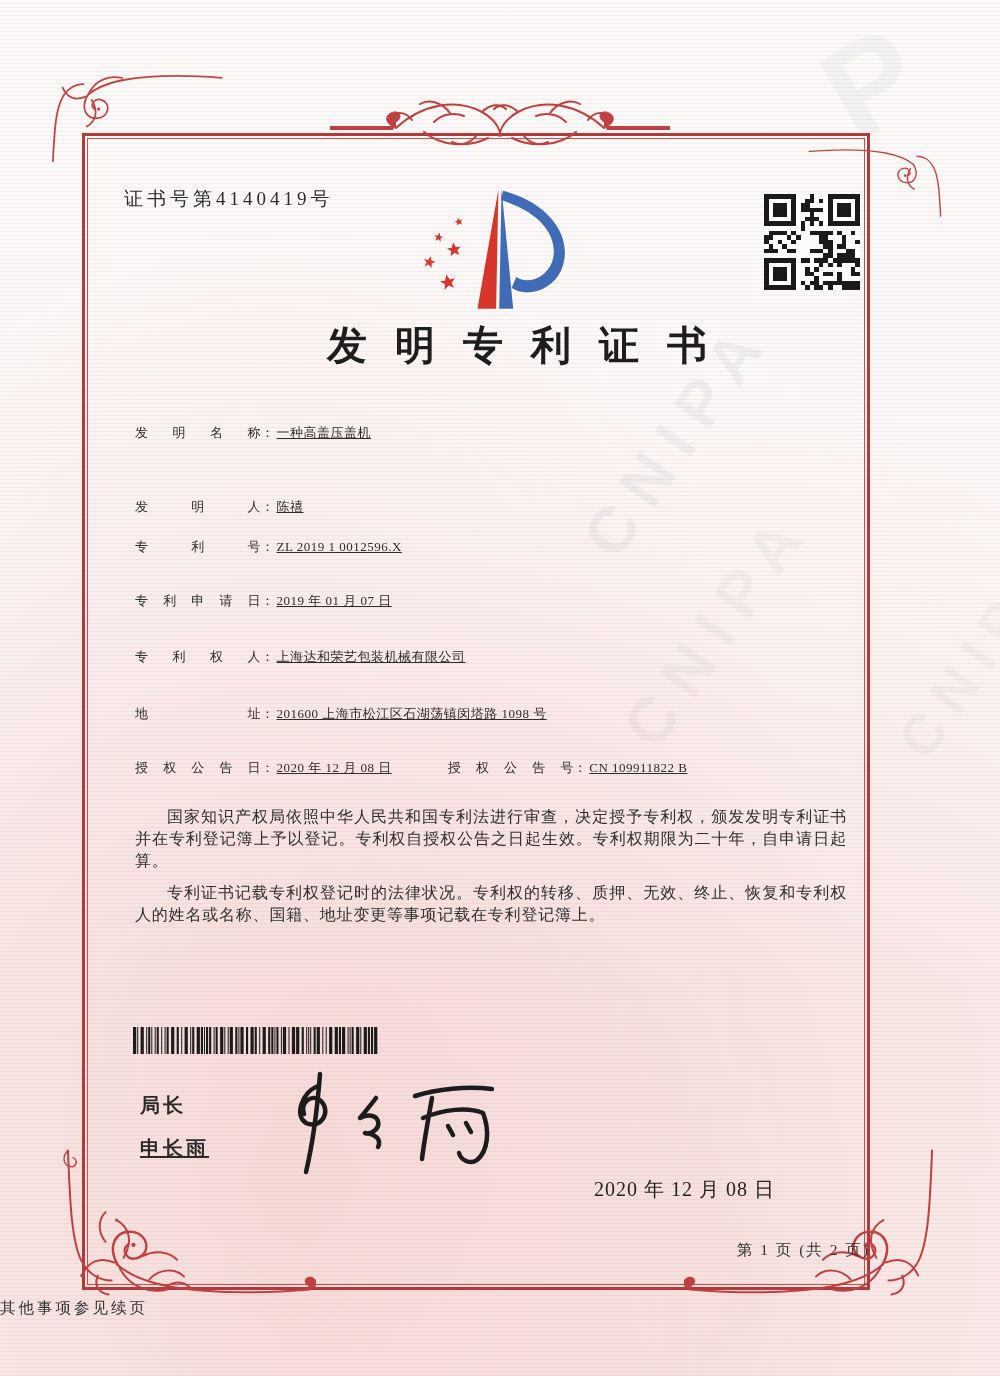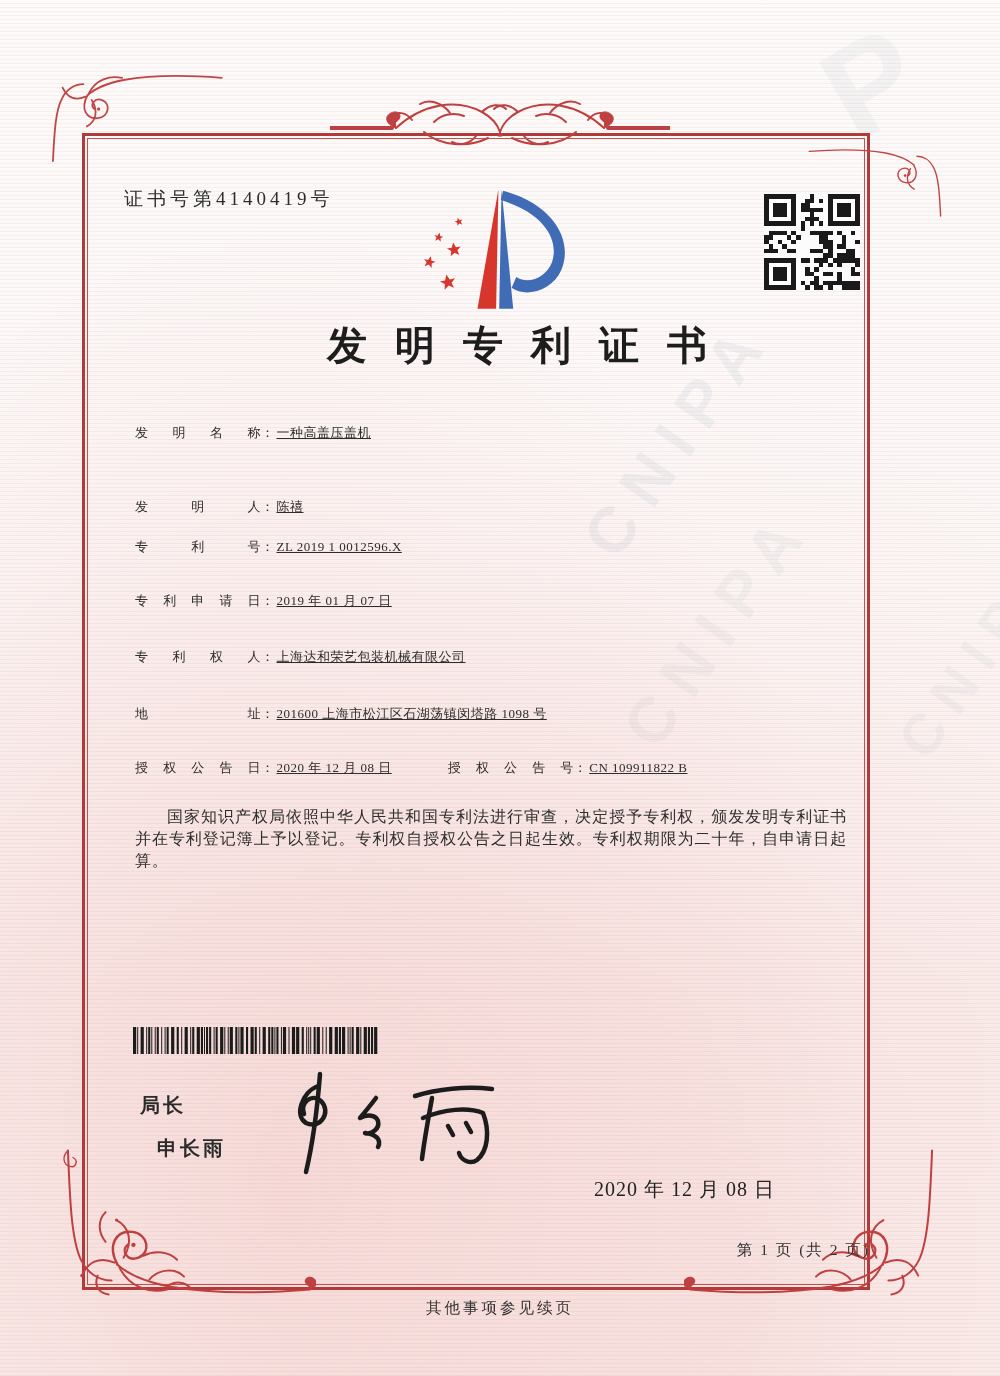--- a/index.html
+++ b/index.html
@@ -47,26 +47,26 @@
   .colon { display:inline-block; }
   .fvalue { padding-left:2px; }
 
   .para {
     position:absolute; left:135px; width:712px; font-size:16px; line-height:22px;
     color:#2f2f2f; text-align:justify; text-indent:2em; letter-spacing:0.8px;
   }
   .barcode { position:absolute; left:133px; top:1027px; width:250px; height:27px; }
 
   .director-title { position:absolute; left:140px; top:1092px; font-family:"Liberation Sans","DejaVu Sans",sans-serif; font-size:20px; letter-spacing:3px; color:#2b2b2b; font-weight:bold; }
-  .director-name  { position:absolute; left:157px; top:1135px; font-family:"Liberation Sans","DejaVu Sans",sans-serif; font-size:20px; letter-spacing:3px; color:#2b2b2b; font-weight:bold; }
+  .director-name  { position:absolute; left:140px; top:1135px; font-family:"Liberation Sans","DejaVu Sans",sans-serif; font-size:20px; letter-spacing:3px; color:#2b2b2b; font-weight:bold;text-decoration:underline; }
   .signature { position:absolute; left:252px; top:1066px; width:270px; height:115px; }
 
   .issue-date { position:absolute; left:594px; top:1176px; font-size:20px; letter-spacing:1px; color:#222; }
   .page-num { position:absolute; left:82px; width:788px; top:1240px; text-align:right; font-size:15.5px; letter-spacing:2px; color:#333; }
-  .footer-note { position:absolute; left:0; width:1000px; top:1298px; text-align:center; font-size:15.5px; letter-spacing:3px; color:#333; }
+  .footer-note { position:absolute; left:0; width:1000px; top:1298px; font-size:15.5px; letter-spacing:3px; color:#333; }
 
   .orn { position:absolute; pointer-events:none; }
   .orn-top-center { left:330px; top:86px; width:340px; height:74px; }
   .orn-bl { left:58px;  top:1146px; width:258px; height:152px; }
   .orn-br { left:684px; top:1146px; width:258px; height:152px; transform:scaleX(-1); }
   .orn-tl { left:46px;  top:72px;  width:180px; height:106px; transform:scaleY(-1); }
   .orn-tr { left:806px; top:128px; width:140px; height:120px; transform:scale(-1,-1); }
 </style>
 </head>
 <body>
@@ -320,20 +320,21 @@
     <span class="flabel">专利权人</span><span class="colon">：</span><span class="fvalue">上海达和荣艺包装机械有限公司</span>
   </div>
   <div class="field-row" style="top:705px">
     <span class="flabel">地址</span><span class="colon">：</span><span class="fvalue">201600 上海市松江区石湖荡镇闵塔路 1098 号</span>
   </div>
   <div class="field-row" style="top:759px">
     <span class="flabel">授权公告日</span><span class="colon">：</span><span class="fvalue">2020 年 12 月 08 日</span><span class="flabel2">授权公告号</span><span class="colon">：</span><span class="fvalue">CN 109911822 B</span>
   </div>
 
   <div class="para" style="top:806px">国家知识产权局依照中华人民共和国专利法进行审查，决定授予专利权，颁发发明专利证书并在专利登记簿上予以登记。专利权自授权公告之日起生效。专利权期限为二十年，自申请日起算。</div>
+  <div class="para" style="top:882px">专利证书记载专利权登记时的法律状况。专利权的转移、质押、无效、终止、恢复和专利权人的姓名或名称、国籍、地址变更等事项记载在专利登记簿上。</div>
 
   <svg class="barcode" viewBox="0 0 250 27" preserveAspectRatio="none" id="barcode-svg">
       <rect x="0.0" y="0" width="3.2" height="27" fill="#1b1b1b"></rect>
       <rect x="4.2" y="0" width="1.0" height="27" fill="#1b1b1b"></rect>
       <rect x="7.6" y="0" width="3.2" height="27" fill="#1b1b1b"></rect>
       <rect x="13.2" y="0" width="1.0" height="27" fill="#1b1b1b"></rect>
       <rect x="15.2" y="0" width="2.1" height="27" fill="#1b1b1b"></rect>
       <rect x="18.3" y="0" width="1.0" height="27" fill="#1b1b1b"></rect>
       <rect x="21.7" y="0" width="1.0" height="27" fill="#1b1b1b"></rect>
       <rect x="23.7" y="0" width="2.1" height="27" fill="#1b1b1b"></rect>

